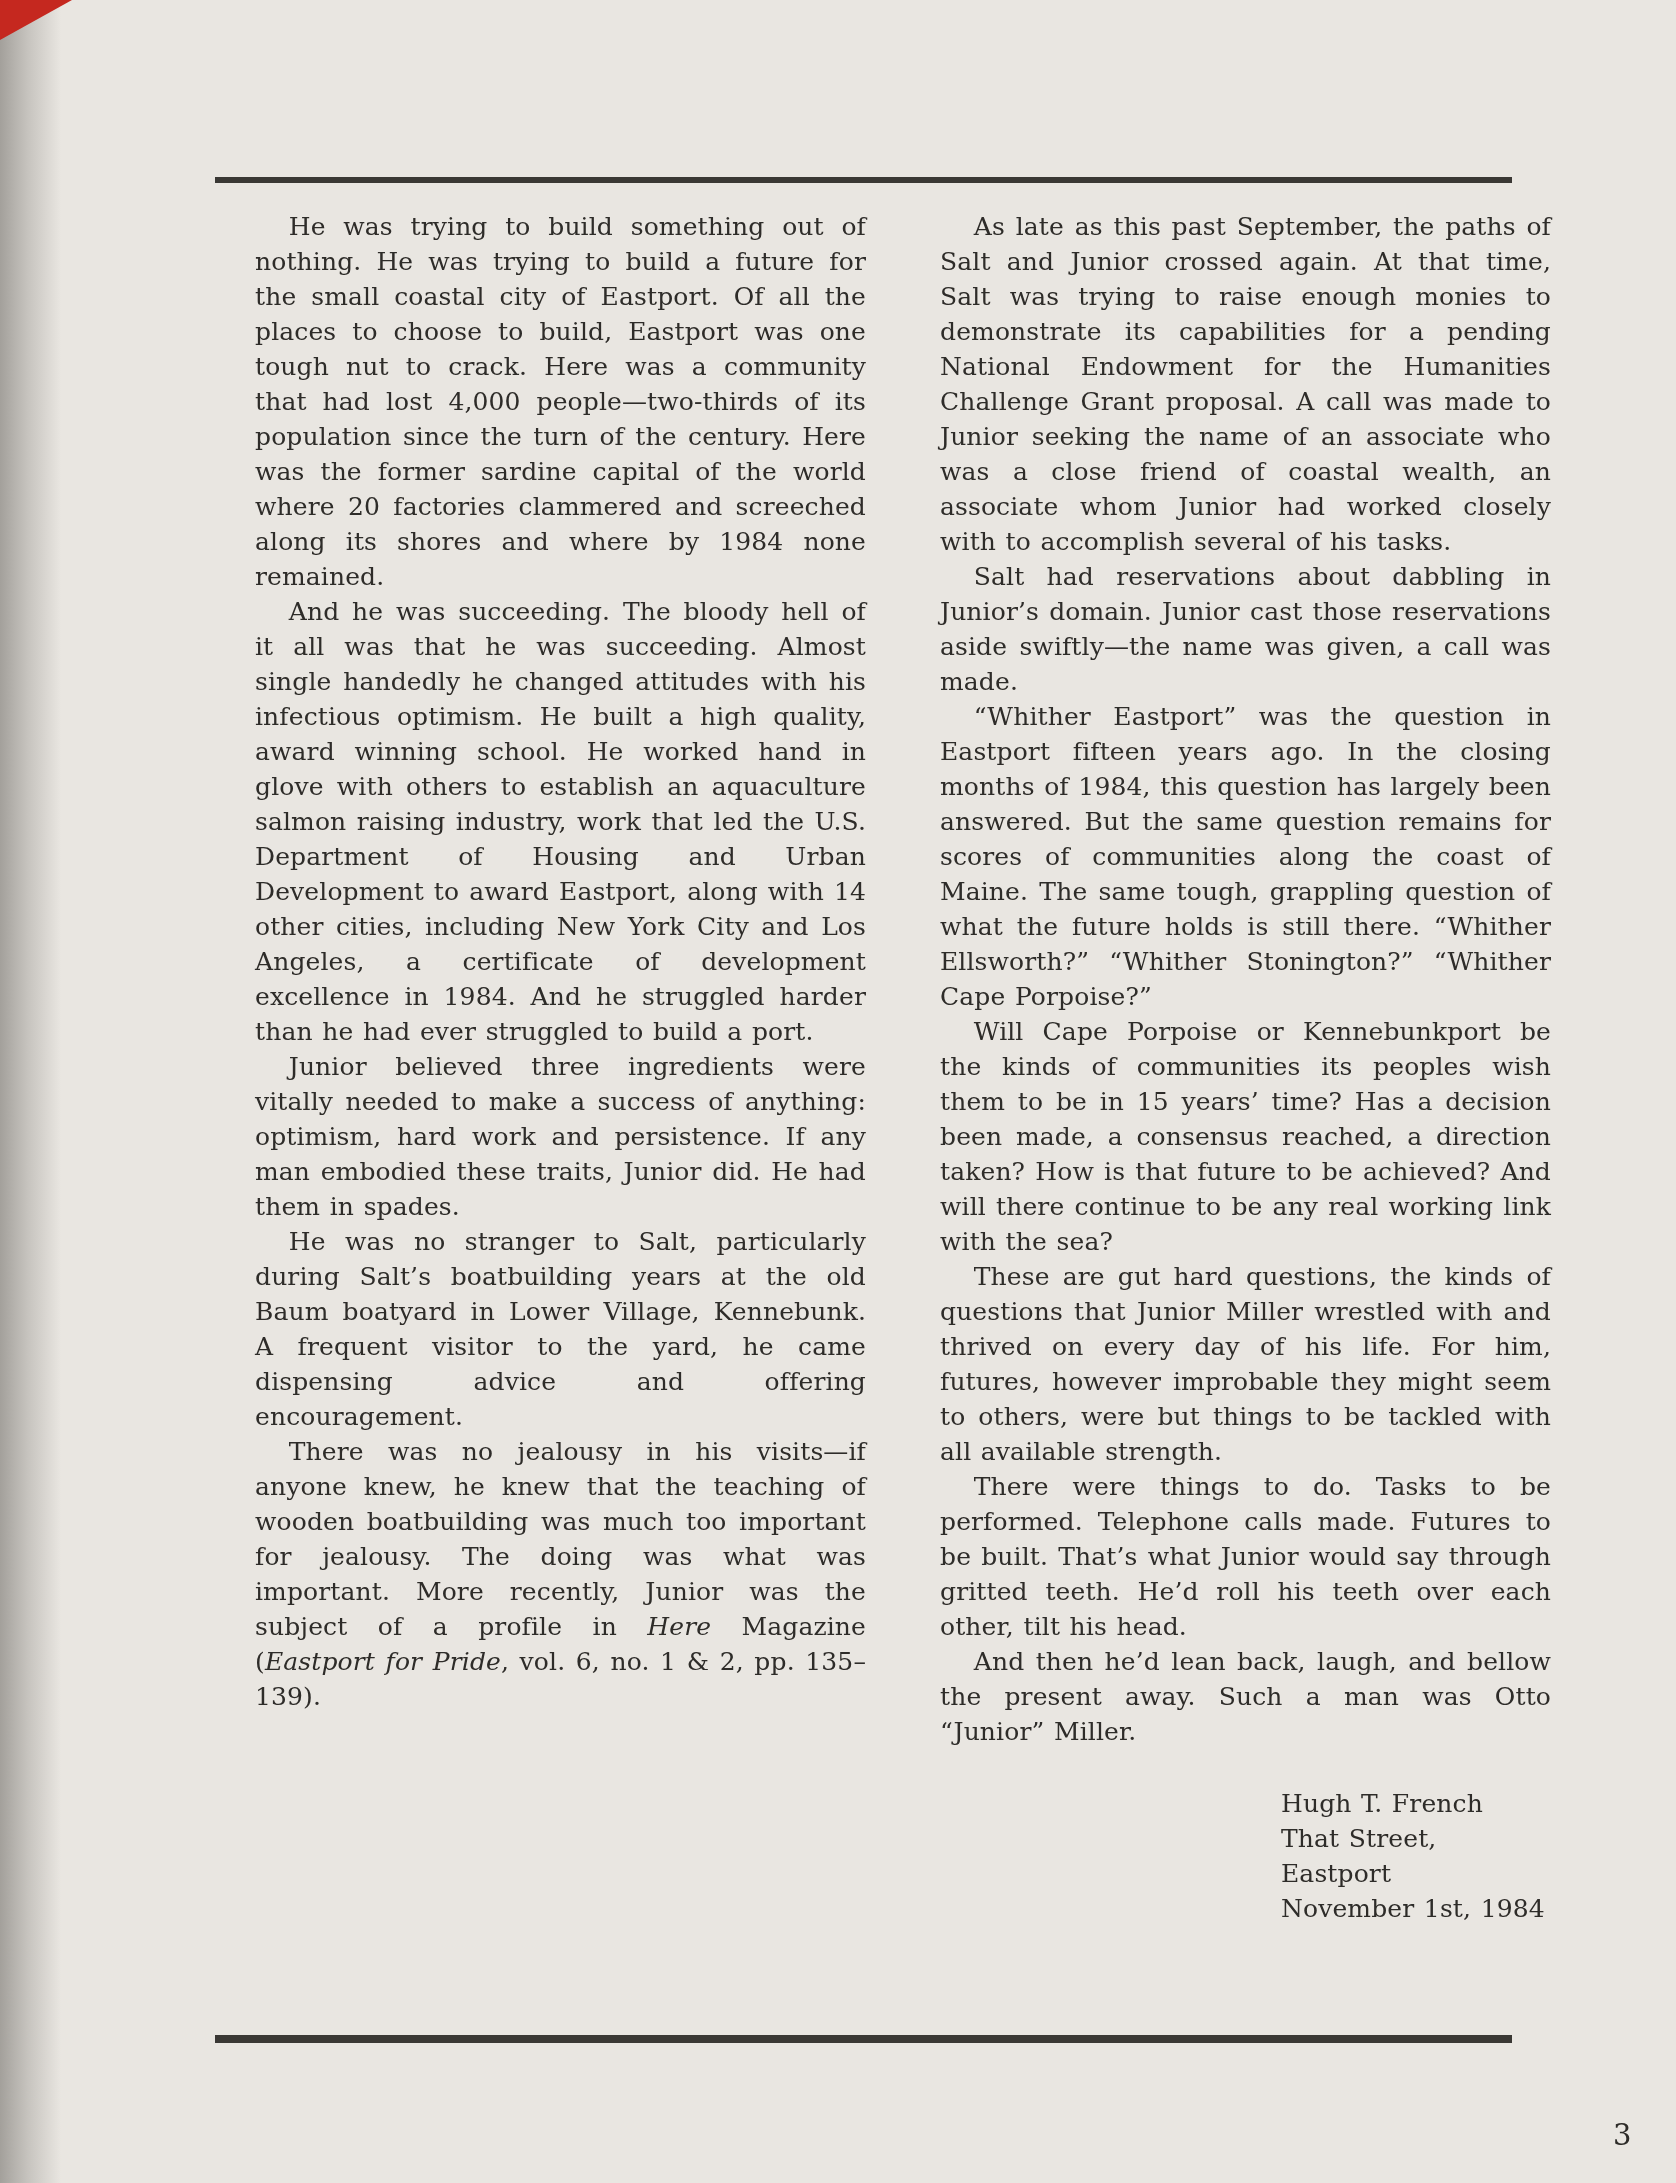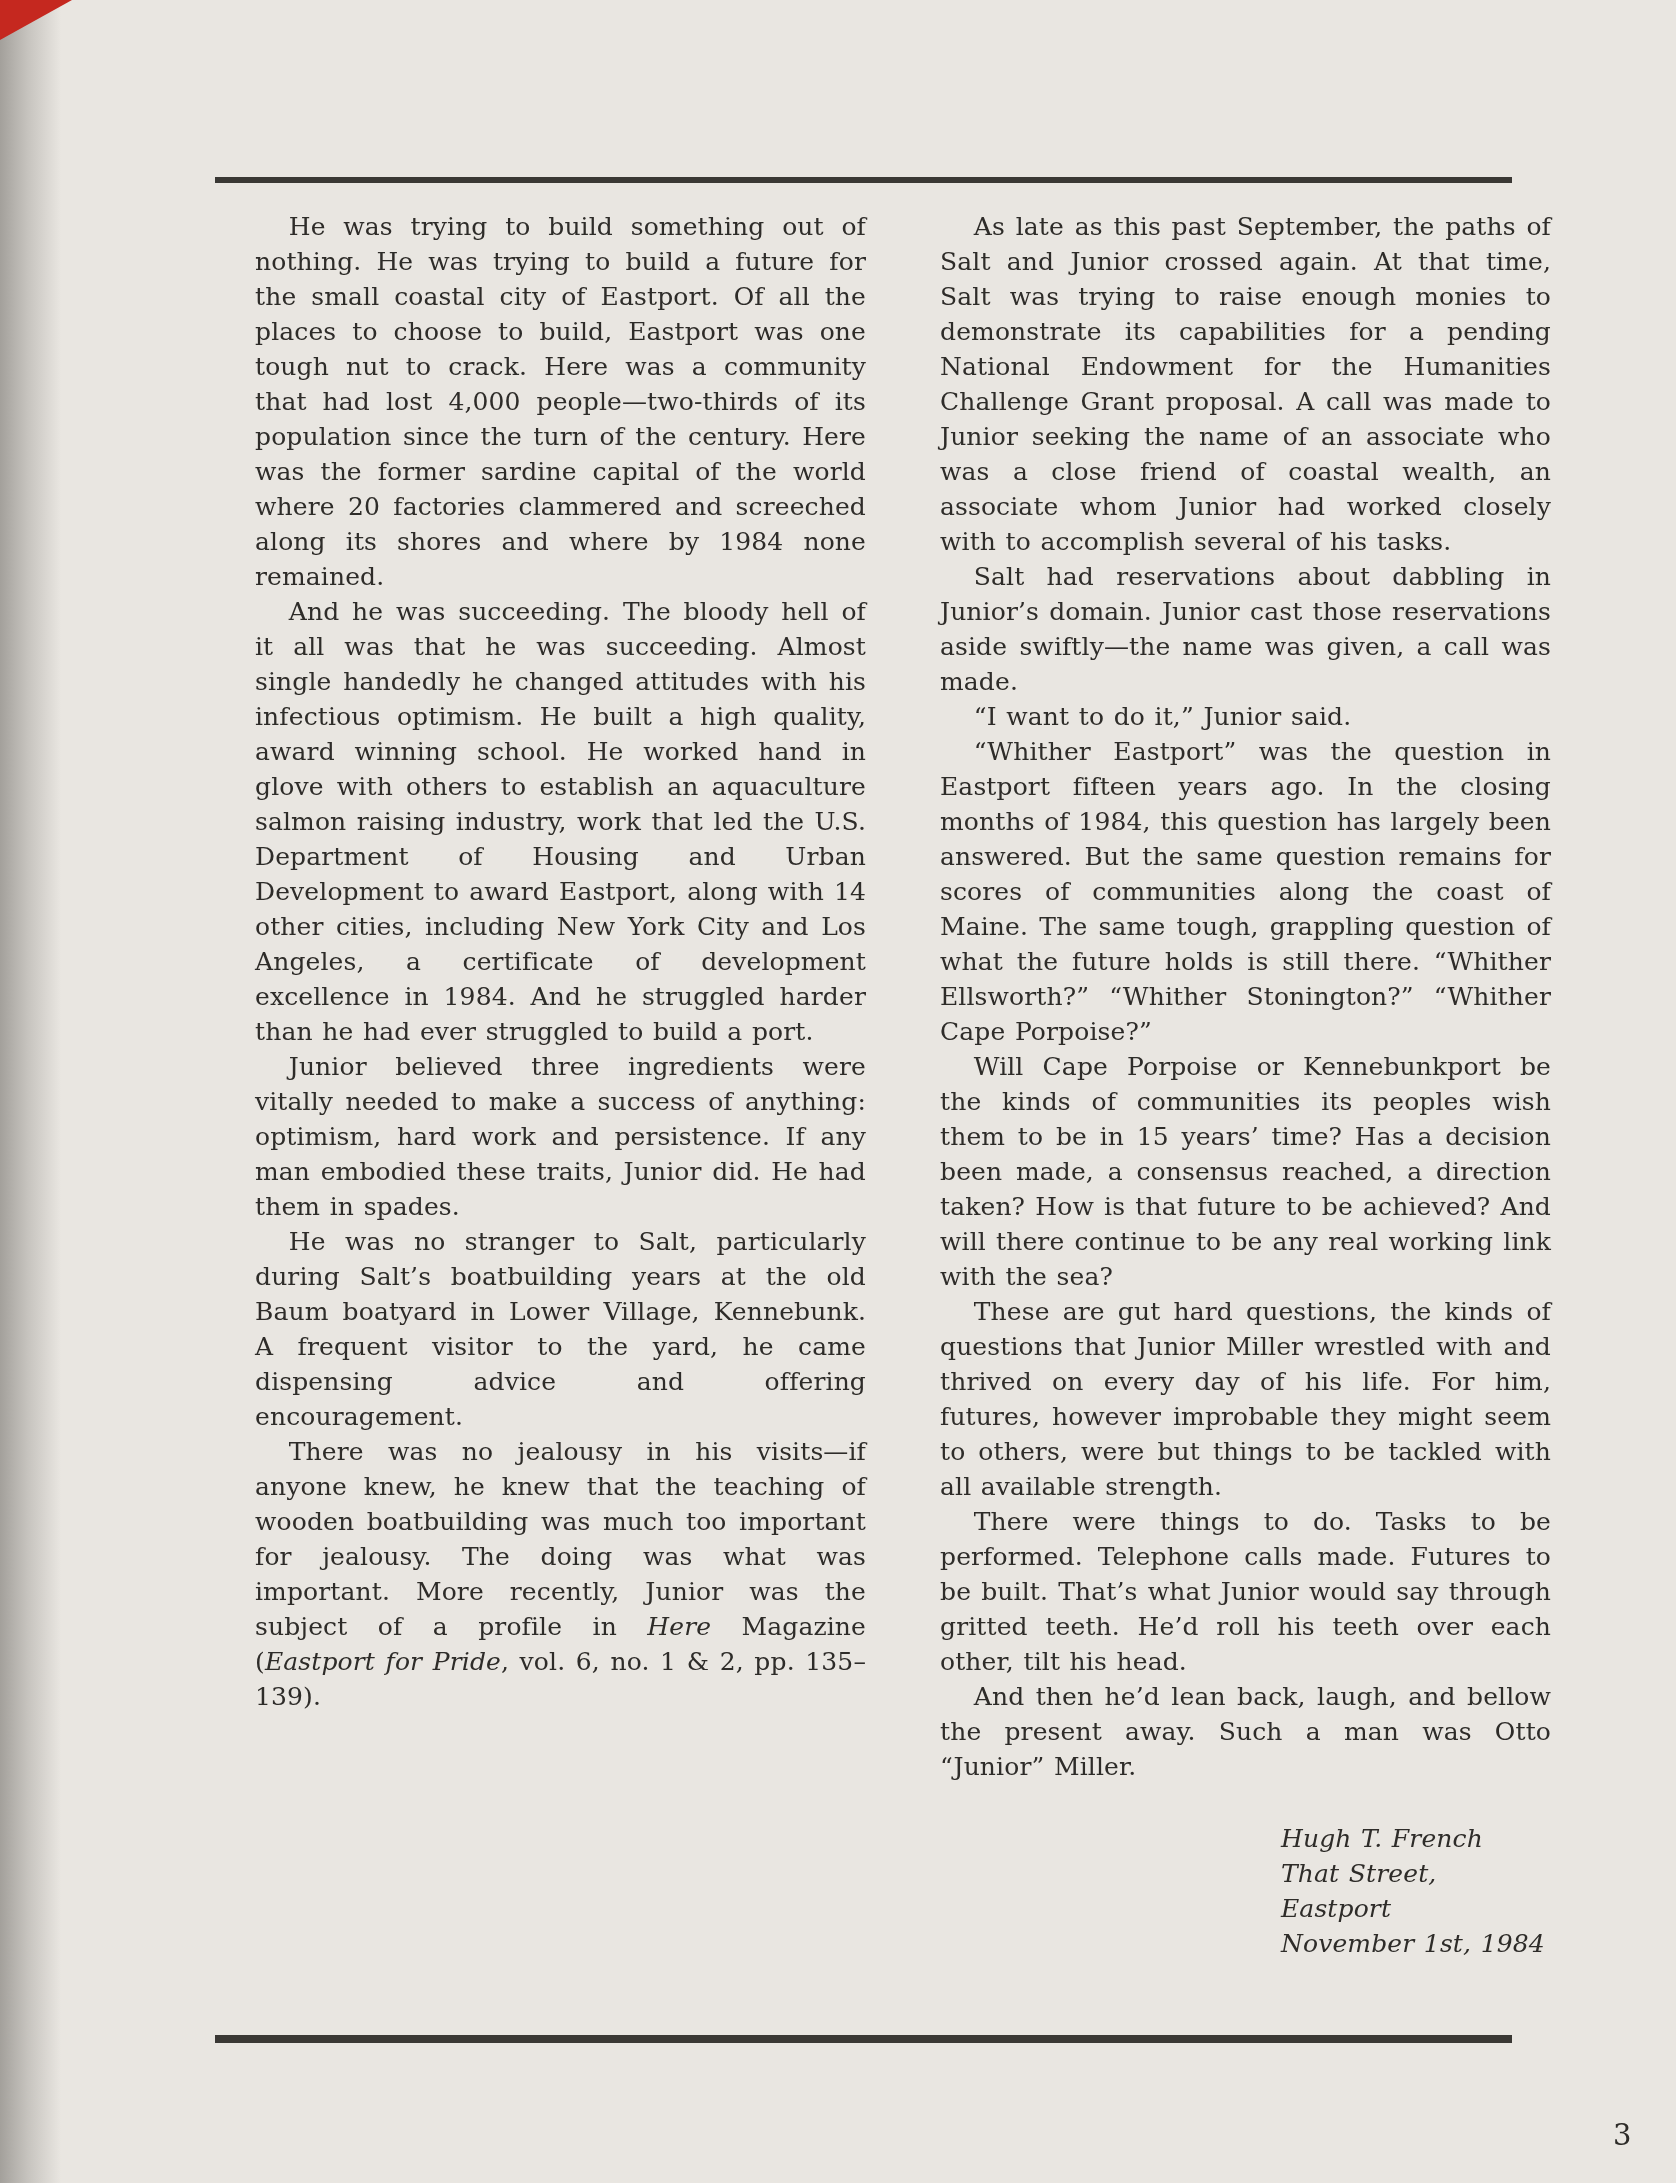--- a/index.html
+++ b/index.html
@@ -63,21 +63,20 @@
   }
   .col p {
     margin: 0;
     text-indent: 1.35em;
   }
   .col p em { font-style: italic; }
 
   .signature {
     margin-top: 37px;
     margin-left: 341px;
-    font-style: italic;
     text-align: left;
     text-indent: 0;
     line-height: 35px;
   }
 
   .page-number {
     position: absolute;
     left: 1613px;
     top: 2118px;
     font-size: 29px;
@@ -100,21 +99,20 @@
       <p>He was trying to build something out of nothing. He was trying to build a future for the small coastal city of Eastport. Of all the places to choose to build, Eastport was one tough nut to crack. Here was a community that had lost 4,000 people—two-thirds of its population since the turn of the century. Here was the former sardine capital of the world where 20 factories clammered and screeched along its shores and where by 1984 none remained.</p>
       <p>And he was succeeding. The bloody hell of it all was that he was succeeding. Almost single handedly he changed attitudes with his infectious optimism. He built a high quality, award winning school. He worked hand in glove with others to establish an aquaculture salmon raising industry, work that led the U.S. Department of Housing and Urban Development to award Eastport, along with 14 other cities, including New York City and Los Angeles, a certificate of development excellence in 1984. And he struggled harder than he had ever struggled to build a port.</p>
       <p>Junior believed three ingredients were vitally needed to make a success of anything: optimism, hard work and persistence. If any man embodied these traits, Junior did. He had them in spades.</p>
       <p>He was no stranger to Salt, particularly during Salt’s boatbuilding years at the old Baum boatyard in Lower Village, Kennebunk. A frequent visitor to the yard, he came dispensing advice and offering encouragement.</p>
       <p>There was no jealousy in his visits—if anyone knew, he knew that the teaching of wooden boatbuilding was much too important for jealousy. The doing was what was important. More recently, Junior was the subject of a profile in <em>Here</em> Magazine (<em>Eastport for Pride</em>, vol. 6, no. 1 &amp; 2, pp. 135–139).</p>
     </div>
 
     <div class="col">
       <p>As late as this past September, the paths of Salt and Junior crossed again. At that time, Salt was trying to raise enough monies to demonstrate its capabilities for a pending National Endowment for the Humanities Challenge Grant proposal. A call was made to Junior seeking the name of an associate who was a close friend of coastal wealth, an associate whom Junior had worked closely with to accomplish several of his tasks.</p>
       <p>Salt had reservations about dabbling in Junior’s domain. Junior cast those reservations aside swiftly—the name was given, a call was made.</p>
-      <p>“I want to do it,” Junior said.</p>
       <p>“Whither Eastport” was the question in Eastport fifteen years ago. In the closing months of 1984, this question has largely been answered. But the same question remains for scores of communities along the coast of Maine. The same tough, grappling question of what the future holds is still there. “Whither Ellsworth?” “Whither Stonington?” “Whither Cape Porpoise?”</p>
       <p>Will Cape Porpoise or Kennebunkport be the kinds of communities its peoples wish them to be in 15 years’ time? Has a decision been made, a consensus reached, a direction taken? How is that future to be achieved? And will there continue to be any real working link with the sea?</p>
       <p>These are gut hard questions, the kinds of questions that Junior Miller wrestled with and thrived on every day of his life. For him, futures, however improbable they might seem to others, were but things to be tackled with all available strength.</p>
       <p>There were things to do. Tasks to be performed. Telephone calls made. Futures to be built. That’s what Junior would say through gritted teeth. He’d roll his teeth over each other, tilt his head.</p>
       <p>And then he’d lean back, laugh, and bellow the present away. Such a man was Otto “Junior” Miller.</p>
 
       <div class="signature">
         <div>Hugh T. French</div>
         <div>That Street, Eastport</div>
         <div>November 1st, 1984</div>

